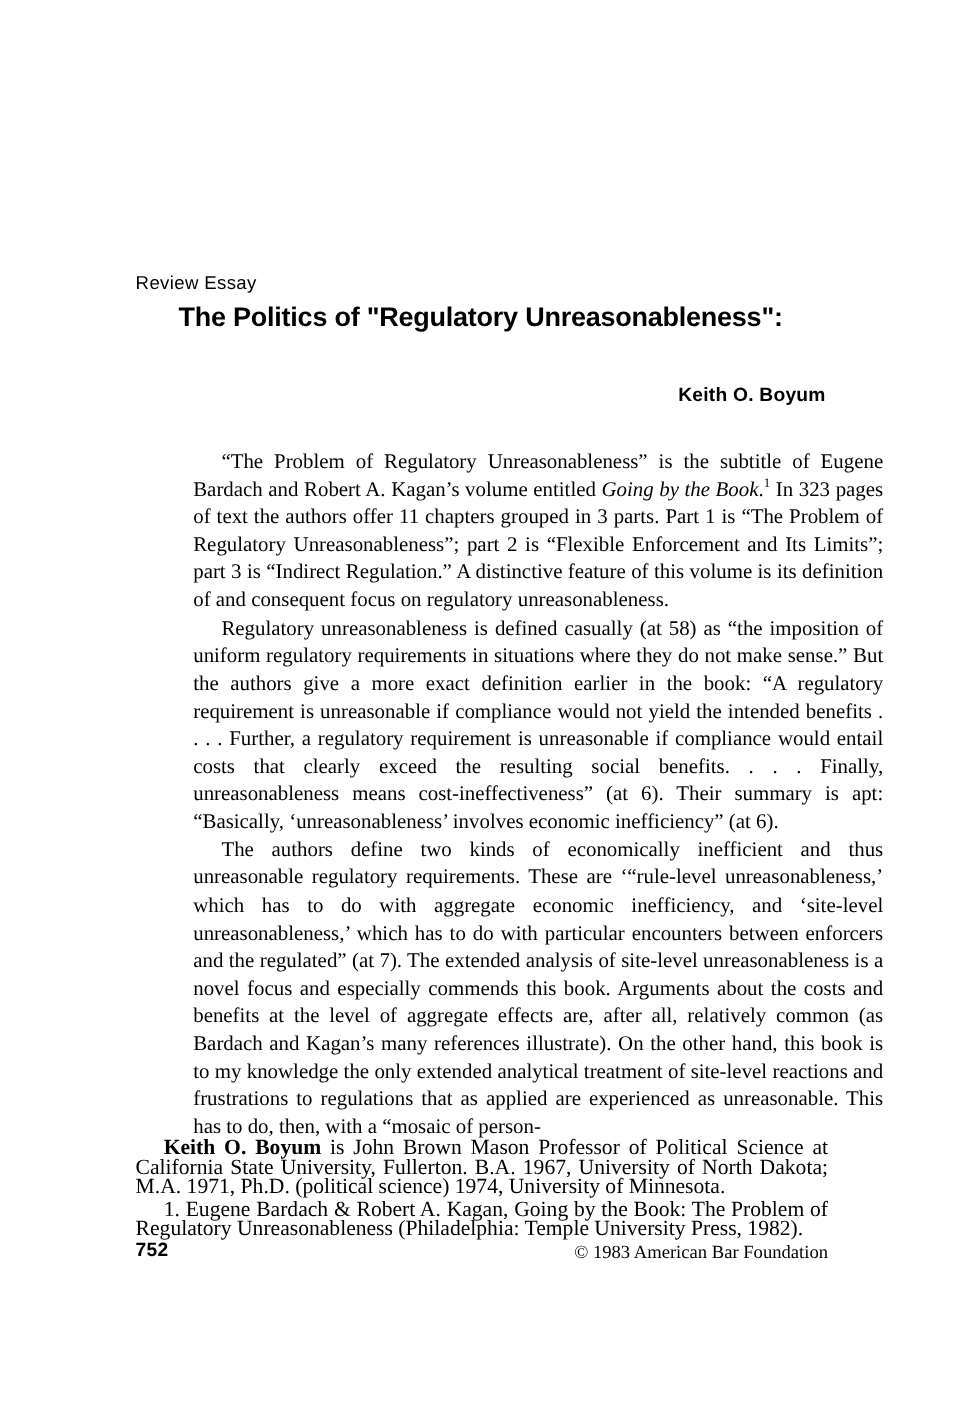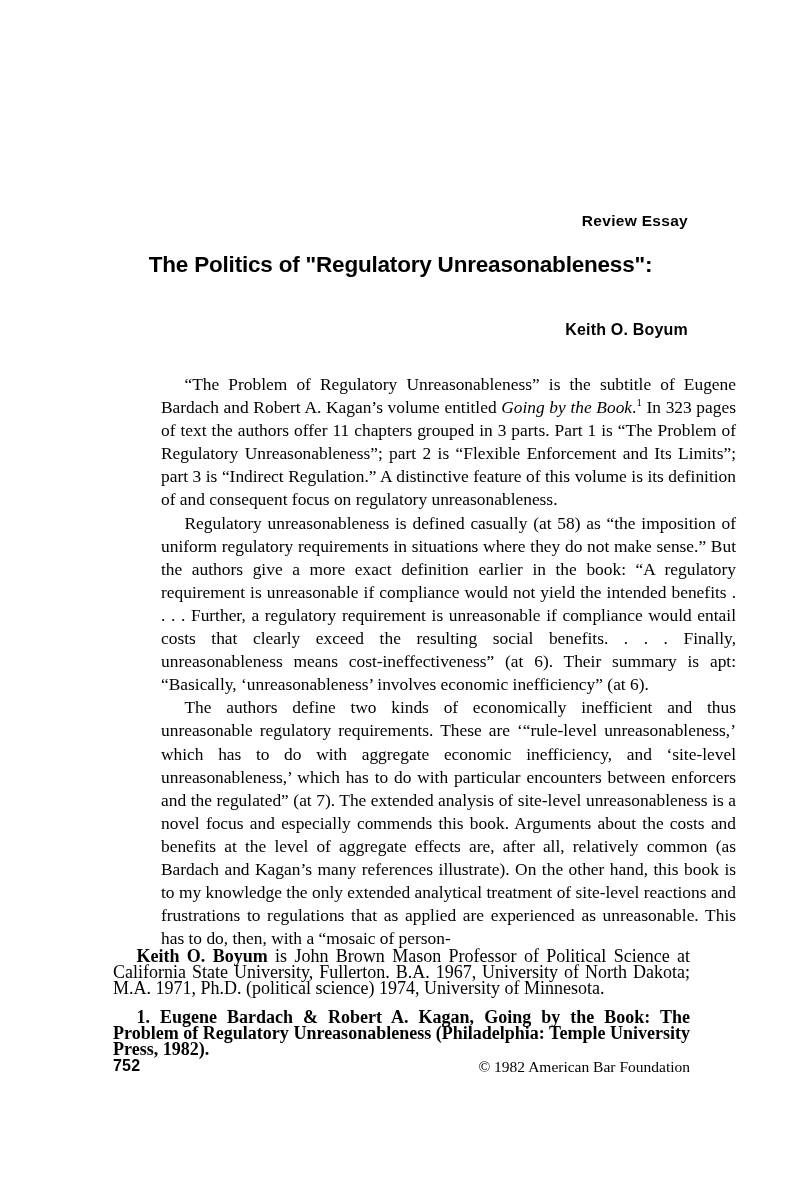--- a/index.html
+++ b/index.html
@@ -22,25 +22,24 @@
     left: 0;
     top: 0;
     width: 800px;
     height: 1186px;
   }
 
   
   .kicker {
     position: absolute;
     left: 113px;
-    top: 212px;
+    top: 228px;
     width: 575px;
-    text-align: right;
     font-family: "Liberation Sans", sans-serif;
-    font-weight: bold;
+    font-weight: normal;
     font-size: 15.5px;
     letter-spacing: 0.3px;
     line-height: 1.2;
   }
 
   .title-block {
     position: absolute;
     left: 113px;
     top: 250px;
     width: 575px;
@@ -116,29 +115,28 @@
     margin: 0;
     text-indent: 1.3em;
   }
   .footnotes .bio {
     text-indent: 1.3em;
   }
   .fn-name {
     font-weight: bold;
   }
   .footnotes .note {
-    margin-top: 12px;
-    font-weight: bold;
+    margin-top: 2px;
   }
 
   
   .page-footer {
     position: absolute;
     left: 113px;
-    top: 1057px;
+    top: 1034px;
     width: 577px;
     height: 24px;
   }
   .folio {
     position: absolute;
     left: 0;
     top: 0;
     font-family: "Liberation Sans", sans-serif;
     font-weight: bold;
     font-size: 16px;
@@ -175,16 +173,16 @@
 
   </div>
 
   <div class="footnotes">
     <p class="bio"><span class="fn-name">Keith O. Boyum</span><span> is John Brown Mason Professor of Political Science at California State University, Fullerton. B.A. 1967, University of North Dakota; M.A. 1971, Ph.D. (political science) 1974, University of Minnesota.</span></p>
     <p class="note">1. Eugene Bardach &amp; Robert A. Kagan, Going by the Book: The Problem of Regulatory Unreasonableness (Philadelphia: Temple University Press, 1982).</p>
   </div>
 
   <div class="page-footer">
     <span class="folio">752</span>
-    <span class="copyright">© 1982 American Bar Foundation</span>
+    <span class="copyright">© 1983 American Bar Foundation</span>
   </div>
 
 </div>
 
 </body></html>

